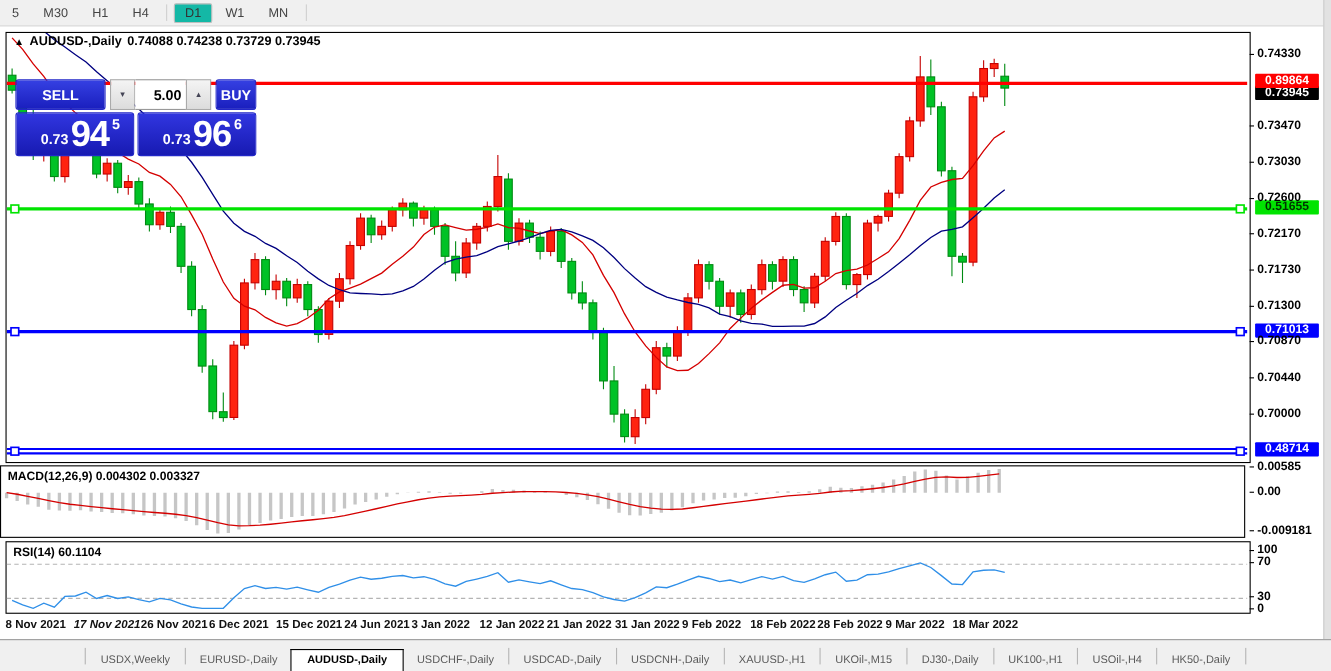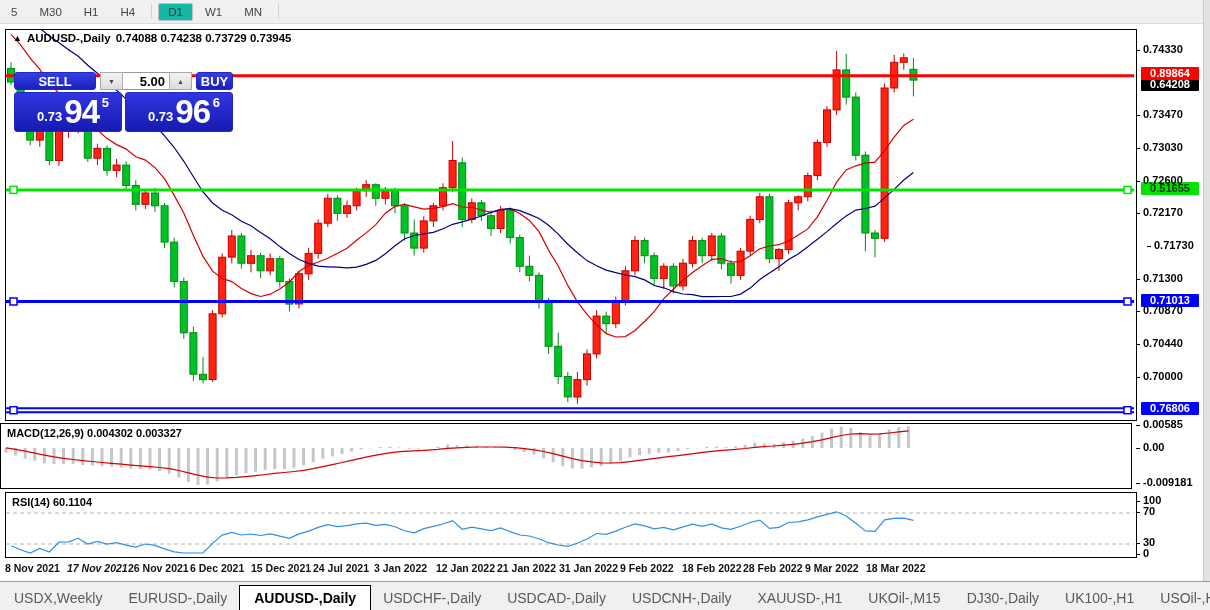--- a/index.html
+++ b/index.html
@@ -18,21 +18,21 @@
   #rsi-plot{left:5px;top:492px;width:1130px;height:64px;}
   #main-svg,#macd-svg,#rsi-svg{position:absolute;left:0;top:0;}
   
   .chart-title{position:absolute;left:7px;top:2px;font-size:11.5px;font-weight:700;color:#000;
     display:flex;align-items:center;gap:5px;white-space:nowrap;z-index:5;}
   .title-arrow{font-size:9px;}
   
   .ind-label{position:absolute;left:6px;top:3px;font-size:11px;font-weight:700;color:#000;z-index:5;}
   
   .trade-panel{position:absolute;left:8px;top:42px;width:219px;z-index:10;font-weight:700;}
-  .tp-row1{display:flex;height:18px;}
+  .tp-row1{display:flex;height:28px;}
   .tp-btn{background:linear-gradient(180deg,#3540e2,#1a1fbe);border:1px solid #2227c8;border-radius:3px;
     color:#fff;font-size:13px;font-weight:700;display:flex;align-items:center;justify-content:center;cursor:pointer;}
   .tp-sell{width:80px;}  .tp-buy{width:55px;}
   .tp-spin{width:21px;background:linear-gradient(180deg,#f4f4f4,#dcdcdc);border:1px solid #aaa;
     display:flex;align-items:center;justify-content:center;font-size:7px;color:#445;cursor:pointer;}
   .tp-vol{width:42px;background:#fff;border:1px solid #999;border-left:none;border-right:none;
     font-size:13px;font-weight:700;color:#000;display:flex;align-items:center;justify-content:flex-end;padding-right:4px;}
   .tp-row2{display:flex;margin-top:2px;height:40px;gap:3px;}
   .tp-price{flex:1;background:linear-gradient(180deg,#3136e0,#171ab2);border:1px solid #2227c8;border-radius:3px;
     color:#fff;position:relative;display:flex;align-items:flex-end;justify-content:center;padding-bottom:2px;cursor:pointer;}
@@ -49,21 +49,21 @@
   .pbox.red{background:#ff0000;color:#fff;top:38px;z-index:3;}
   .pbox.black{background:#000;color:#fff;top:49px;z-index:2;}
   .pbox.green{background:#00e400;color:#003300;top:153px;}
   .pbox.blue{background:#0000ff;color:#fff;top:265px;}
   .pbox.navy{background:#0000ff;color:#fff;top:373px;}
   
   .date-axis{position:absolute;left:5px;top:559px;width:1200px;height:20px;font-size:10.5px;font-weight:700;color:#111;}
   .dlabel{position:absolute;top:3px;white-space:nowrap;}
   
   .tab-bar{position:absolute;left:0;top:581px;width:1210px;height:29px;background:#f0f0f0;
-    border-top:1px solid #9a9a9a;display:flex;align-items:flex-end;font-size:14px;color:#5a5a5a;}
+    border-top:1px solid #9a9a9a;display:flex;align-items:flex-end;font-size:10px;color:#5a5a5a;justify-content:center;}
   .tab{padding:4px 12px 5px 12px;cursor:pointer;white-space:nowrap;}
   .tab.active{background:#ffffff;border:1px solid #000;border-bottom:none;color:#000;font-weight:700;
     padding:4px 14px 6px 14px;margin-bottom:-1px;}
   .tsep{width:1px;height:15px;background:#b5b5b5;margin:0 1px 7px 1px;}
 </style>
 </head>
 <body>
 
 <div class="tf-toolbar">
   <span class="tf-btn">5</span>
@@ -423,50 +423,50 @@
   <svg id="rsi-svg" width="1128" height="62">
       <line x1="0" y1="20" x2="1128" y2="20" stroke="#b4b4b4" stroke-width="1" stroke-dasharray="4,3"></line>
       <line x1="0" y1="51" x2="1128" y2="51" stroke="#b4b4b4" stroke-width="1" stroke-dasharray="4,3"></line>
       <path d="M5.0 52.7L14.6 56.8L24.2 60.0L33.8 55.4L43.4 59.0L53.0 49.2L62.6 48.8L72.2 45.3L81.8 51.1L91.4 48.4L101.0 51.1L110.6 49.7L120.2 52.1L129.8 54.1L139.4 51.0L149.0 52.4L158.6 55.9L168.2 58.8L177.8 60.0L187.4 60.0L197.0 60.0L206.6 50.4L216.2 42.1L225.8 39.4L235.4 42.0L245.0 41.0L254.6 42.5L264.2 40.8L273.8 43.2L283.4 45.4L293.0 40.9L302.6 38.1L312.2 34.4L321.8 31.6L331.4 33.6L341.0 32.7L350.6 30.9L360.2 30.2L369.8 32.3L379.4 31.3L389.0 33.7L398.6 37.8L408.2 39.9L417.8 35.6L427.4 33.4L437.0 31.0L446.6 27.6L456.2 36.3L465.8 34.2L475.4 35.9L485.0 37.6L494.6 35.0L504.2 38.6L513.8 42.0L523.4 43.0L533.0 45.7L542.6 49.7L552.2 52.0L561.8 53.4L571.4 50.3L581.0 46.0L590.6 40.5L600.2 41.3L609.8 38.1L619.4 34.3L629.0 30.9L638.6 32.9L648.2 35.8L657.8 34.3L667.4 36.8L677.0 33.9L686.6 31.2L696.2 33.4L705.8 31.0L715.4 34.8L725.0 36.4L734.6 33.2L744.2 29.5L753.8 27.1L763.4 35.4L773.0 34.4L782.6 29.5L792.2 28.9L801.8 26.9L811.4 23.9L821.0 21.4L830.6 18.8L840.2 22.9L849.8 30.3L859.4 37.9L869.0 38.4L878.6 26.8L888.2 25.4L897.8 25.1L907.4 27.4" fill="none" stroke="#2f8fe8" stroke-width="1.2"></path>
     </svg>
   <div class="ind-label">RSI(14) 60.1104</div>
 </div>
 
 <div class="axis-col" id="axis-col">
   <div class="pbox red">0.89864</div>
-  <div class="pbox black">0.64208</div>
+  <div class="pbox black">0.73945</div>
   <div class="pbox green">0.51655</div>
   <div class="pbox blue">0.71013</div>
-  <div class="pbox navy">0.76806</div>
+  <div class="pbox navy">0.48714</div>
 <div class="ptick" style="top: 14px;"><i></i>0.74330</div>
     <div class="ptick" style="top: 79px;"><i></i>0.73470</div>
     <div class="ptick" style="top: 112px;"><i></i>0.73030</div>
     <div class="ptick" style="top: 145px;"><i></i>0.72600</div>
     <div class="ptick" style="top: 177px;"><i></i>0.72170</div>
-    <div class="ptick" style="top: 210px; padding-left: 11px;"><i></i>0.71730</div>
+    <div class="ptick" style="top: 210px;"><i></i>0.71730</div>
     <div class="ptick" style="top: 243px;"><i></i>0.71300</div>
     <div class="ptick" style="top: 275px;"><i></i>0.70870</div>
     <div class="ptick" style="top: 308px;"><i></i>0.70440</div>
     <div class="ptick" style="top: 341px;"><i></i>0.70000</div>
     <div class="ptick" style="top: 389px;"><i></i>0.00585</div>
     <div class="ptick" style="top: 412px;"><i></i>0.00</div>
     <div class="ptick" style="top: 447px;"><i></i>-0.009181</div>
     <div class="ptick" style="top: 465px;"><i></i>100</div>
     <div class="ptick" style="top: 476px;"><i></i>70</div>
     <div class="ptick" style="top: 507px;"><i></i>30</div>
     <div class="ptick" style="top: 518px;"><i></i>0</div>
   </div>
 
 <div class="date-axis" id="date-axis">
     <div class="dlabel" style="left: 0px;">8 Nov 2021</div>
     <div class="dlabel" style="left: 62px; font-style: italic;">17 Nov 2021</div>
     <div class="dlabel" style="left: 123px;">26 Nov 2021</div>
     <div class="dlabel" style="left: 185px;">6 Dec 2021</div>
     <div class="dlabel" style="left: 246px;">15 Dec 2021</div>
-    <div class="dlabel" style="left: 308px;">24 Jul 2021</div>
+    <div class="dlabel" style="left: 308px;">24 Jun 2021</div>
     <div class="dlabel" style="left: 369px;">3 Jan 2022</div>
     <div class="dlabel" style="left: 431px;">12 Jan 2022</div>
     <div class="dlabel" style="left: 492px;">21 Jan 2022</div>
     <div class="dlabel" style="left: 554px;">31 Jan 2022</div>
     <div class="dlabel" style="left: 615px;">9 Feb 2022</div>
     <div class="dlabel" style="left: 677px;">18 Feb 2022</div>
     <div class="dlabel" style="left: 738px;">28 Feb 2022</div>
     <div class="dlabel" style="left: 800px;">9 Mar 2022</div>
     <div class="dlabel" style="left: 861px;">18 Mar 2022</div>
   </div>

